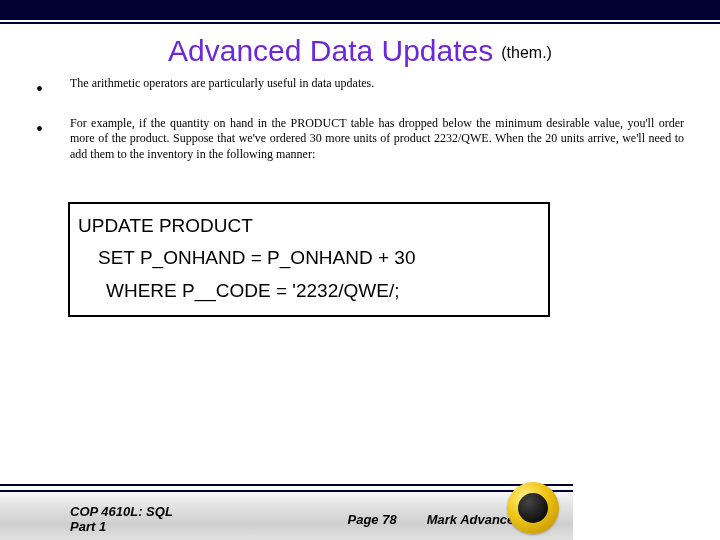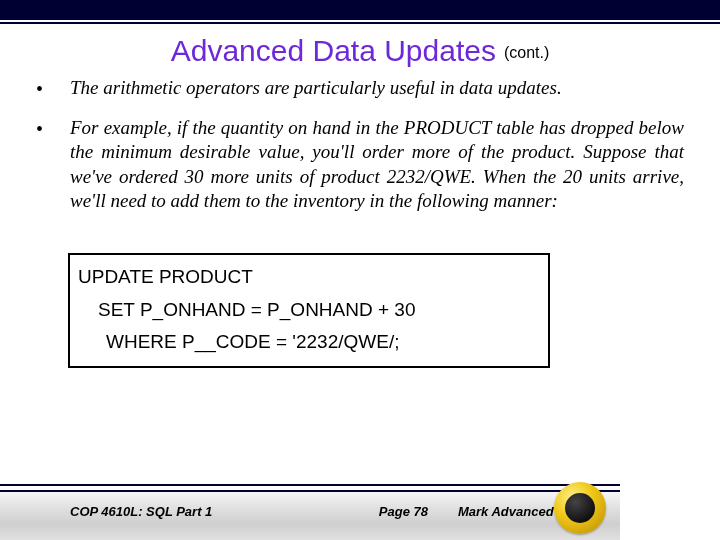--- a/index.html
+++ b/index.html
@@ -47,42 +47,41 @@
     display: flex;
     margin-bottom: 14px;
   }
   .bullet-mark {
     width: 34px;
     flex-shrink: 0;
     font-size: 20px;
     line-height: 1.3;
   }
   .bullet-text {
-    font-size: 19px;
+    font-size: 12px;
     line-height: 1.28;
     text-align: justify;
-    font-style: italic;
   }
   .code-box {
     border: 2px solid #000;
     margin: 40px 0 0 68px;
     width: 470px;
     padding: 6px 0 8px 8px;
     font-family: Arial, Helvetica, sans-serif;
     font-size: 19px;
     line-height: 1.7;
   }
   .code-line2 { padding-left: 20px; }
   .code-line3 { padding-left: 28px; }
 
   .footer {
     position: absolute;
     bottom: 0;
     left: 0;
-    width: 620px;
+    width: 573px;
     height: 54px;
     background: linear-gradient(to bottom, #fff 0%, #e4e4e4 35%, #cfcfcf 70%, #e0e0e0 100%);
     border-top: 2px solid #000033;
   }
   .footer-line2 {
     position: absolute;
     top: 4px;
     left: 0;
     width: 100%;
     height: 2px;
@@ -128,21 +127,21 @@
   }
 </style>
 </head>
 <body>
 
 <div class="topbar"></div>
 <div class="underline"></div>
 
 <div class="title-area">
   <span class="title-main">Advanced Data Updates</span>
-  <span class="title-cont">(cont.)</span>
+  <span class="title-cont">(them.)</span>
 </div>
 
 <div class="bullets">
   <div class="bullet-row">
     <div class="bullet-mark">•</div>
     <div class="bullet-text">The arithmetic operators are particularly useful in data updates.</div>
   </div>
   <div class="bullet-row">
     <div class="bullet-mark">•</div>
     <div class="bullet-text">For example, if the quantity on hand in the PRODUCT table has dropped below the minimum desirable value, you'll order more of the product.  Suppose that we've ordered 30 more units of product 2232/QWE.  When the 20 units arrive, we'll need to add them to the inventory in the following manner:</div>

